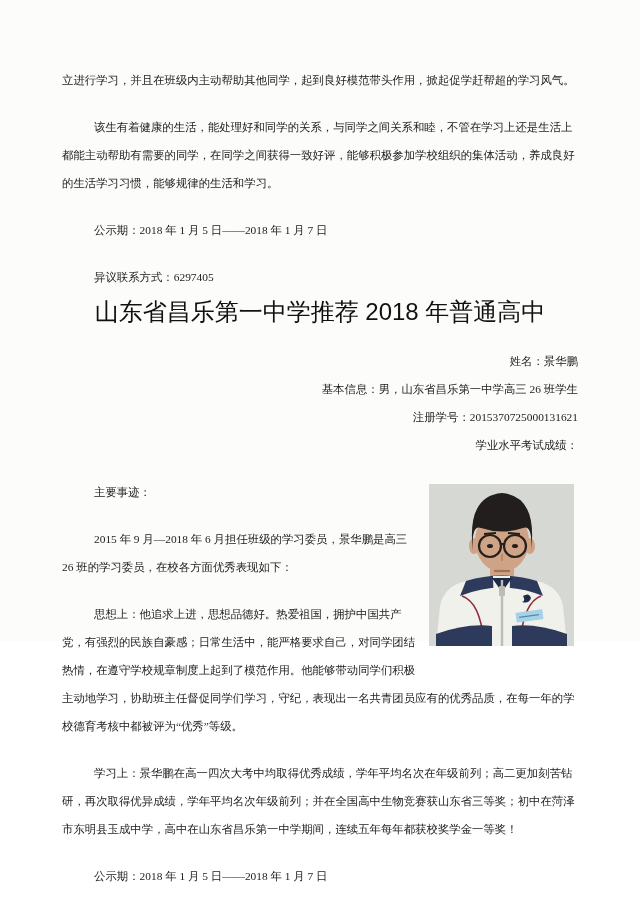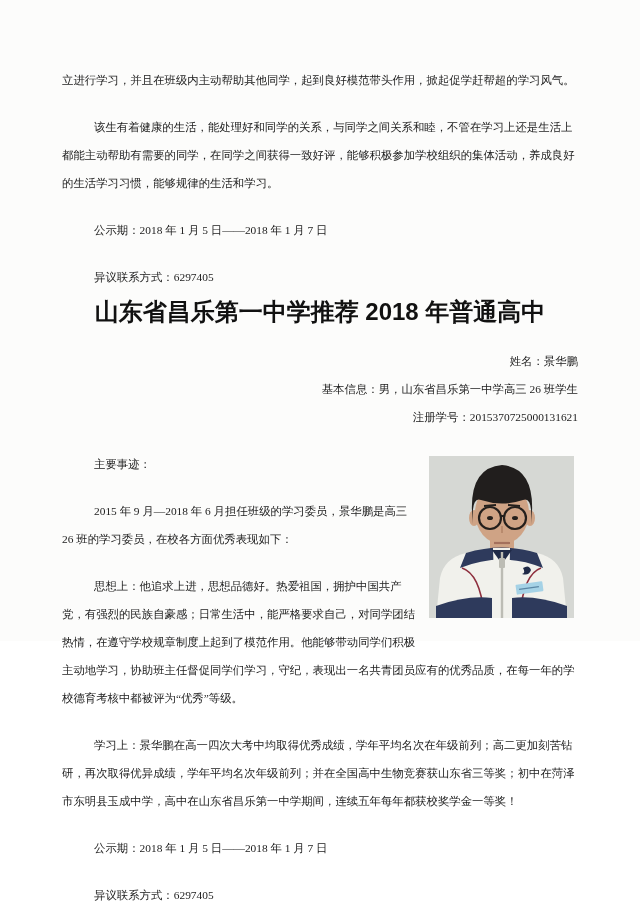--- a/index.html
+++ b/index.html
@@ -16,21 +16,21 @@
     font-family: "Liberation Serif", "DejaVu Serif", serif;
     font-size: 11.4px;
     line-height: 28px;
     color: #1c1c1c;
   }
   p { margin: 0; padding: 0; }
   .indent { text-indent: 32px; margin-top: 19px; }
   .label { font-weight: normal; }
   .doc-title {
     font-family: "Liberation Sans", "DejaVu Sans", sans-serif;
-    font-weight: bold;
+    font-weight: normal;
     font-size: 24px;
     line-height: 34px;
     text-align: center;
     margin: 4px 0 18px 0;
     color: #111;
   }
   .profile-line { text-indent: 32px; text-align: right; }
   .deeds-section { }
   .photo-figure {
     float: right;
@@ -56,20 +56,21 @@
 
   <h1 class="doc-title"><span>山东省昌乐第一中学推荐 2018 年普通高中</span><br></h1>
 
   <div>
     <p class="profile-line"><b class="label">姓名：</b><span>景华鹏</span></p>
 
     <p class="profile-line"><b class="label">基本信息：</b><span>男，山东省昌乐第一中学高三 26 班学生</span></p>
 
     <p class="profile-line"><b class="label">注册学号：</b><span>2015370725000131621</span></p>
 
+    <p class="profile-line"><b class="label">学业水平考试成绩：</b></p>
   </div>
 
   <div class="deeds-section">
 
     <figure class="photo-figure">
       <svg viewBox="0 0 145 162" width="145" height="162" xmlns="http://www.w3.org/2000/svg">
         <rect x="0" y="0" width="145" height="162" fill="#d6d8d4"></rect>
 
         <rect x="61" y="78" width="24" height="24" fill="#cfa385"></rect>
 

